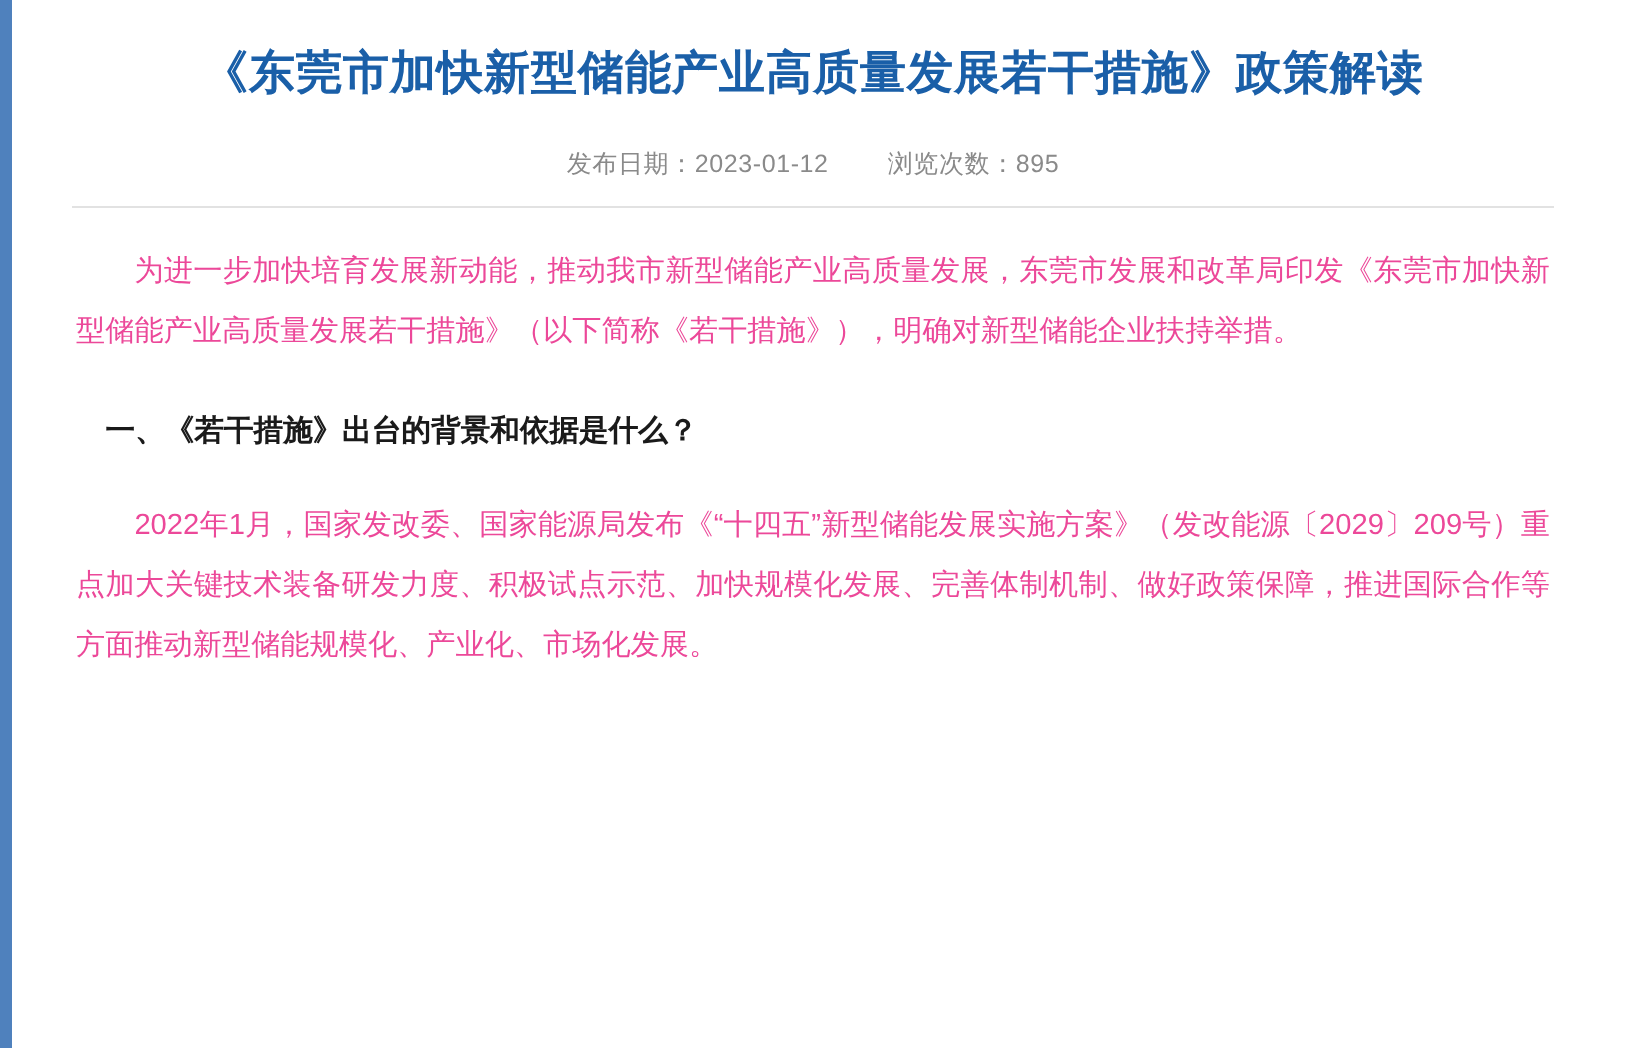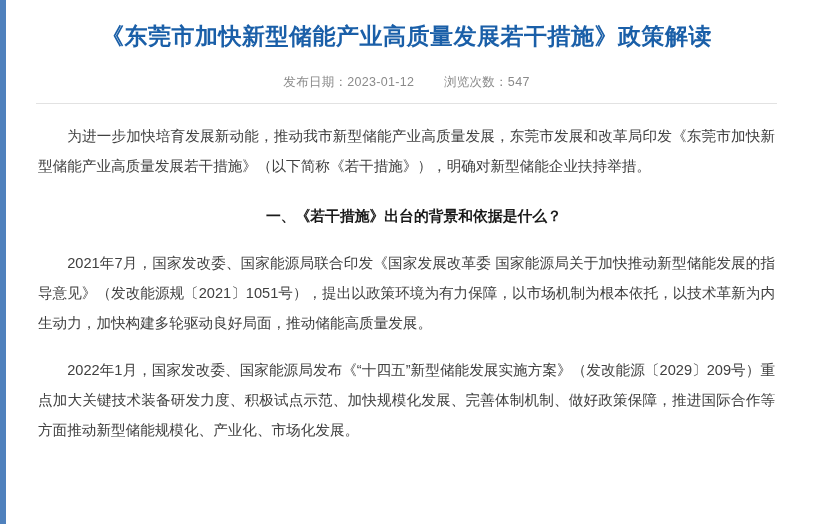--- a/index.html
+++ b/index.html
@@ -61,50 +61,48 @@
   .body-text {
     padding: 0 30px 0 30px;
   }
   p.para {
     margin: 0;
     padding-top: 17px;
     font-size: 14.6px;
     line-height: 30px;
     text-indent: 2em;
     text-align: justify;
-    color: #404040;
+    color: #ec4899;
   }
   p.heading {
     margin: 0;
     padding-top: 20px;
     font-size: 14.8px;
     line-height: 30px;
     font-weight: bold;
     text-indent: 1em;
     color: #1a1a1a;
-    text-align: center;
   }
 </style>
 </head>
 <body>
 
 <div class="page">
 
   <div class="left-rule"></div>
 
   <h1 class="doc-title">《东莞市加快新型储能产业高质量发展若干措施》政策解读</h1>
 
   <div class="meta">
     <span>发布日期：2023-01-12</span>
     <span class="gap"></span>
-    <span>浏览次数：547</span>
+    <span>浏览次数：895</span>
   </div>
 
   <div class="divider"></div>
 
   <div class="body-text">
     <p class="para">为进一步加快培育发展新动能，推动我市新型储能产业高质量发展，东莞市发展和改革局印发《东莞市加快新型储能产业高质量发展若干措施》（以下简称《若干措施》），明确对新型储能企业扶持举措。</p>
     <p class="heading">一、《若干措施》出台的背景和依据是什么？</p>
-    <p class="para">2021年7月，国家发改委、国家能源局联合印发《国家发展改革委 国家能源局关于加快推动新型储能发展的指导意见》（发改能源规〔2021〕1051号），提出以政策环境为有力保障，以市场机制为根本依托，以技术革新为内生动力，加快构建多轮驱动良好局面，推动储能高质量发展。</p>
     <p class="para">2022年1月，国家发改委、国家能源局发布《“十四五”新型储能发展实施方案》（发改能源〔2029〕209号）重点加大关键技术装备研发力度、积极试点示范、加快规模化发展、完善体制机制、做好政策保障，推进国际合作等方面推动新型储能规模化、产业化、市场化发展。</p>
   </div>
 
 </div>
 
 </body></html>

